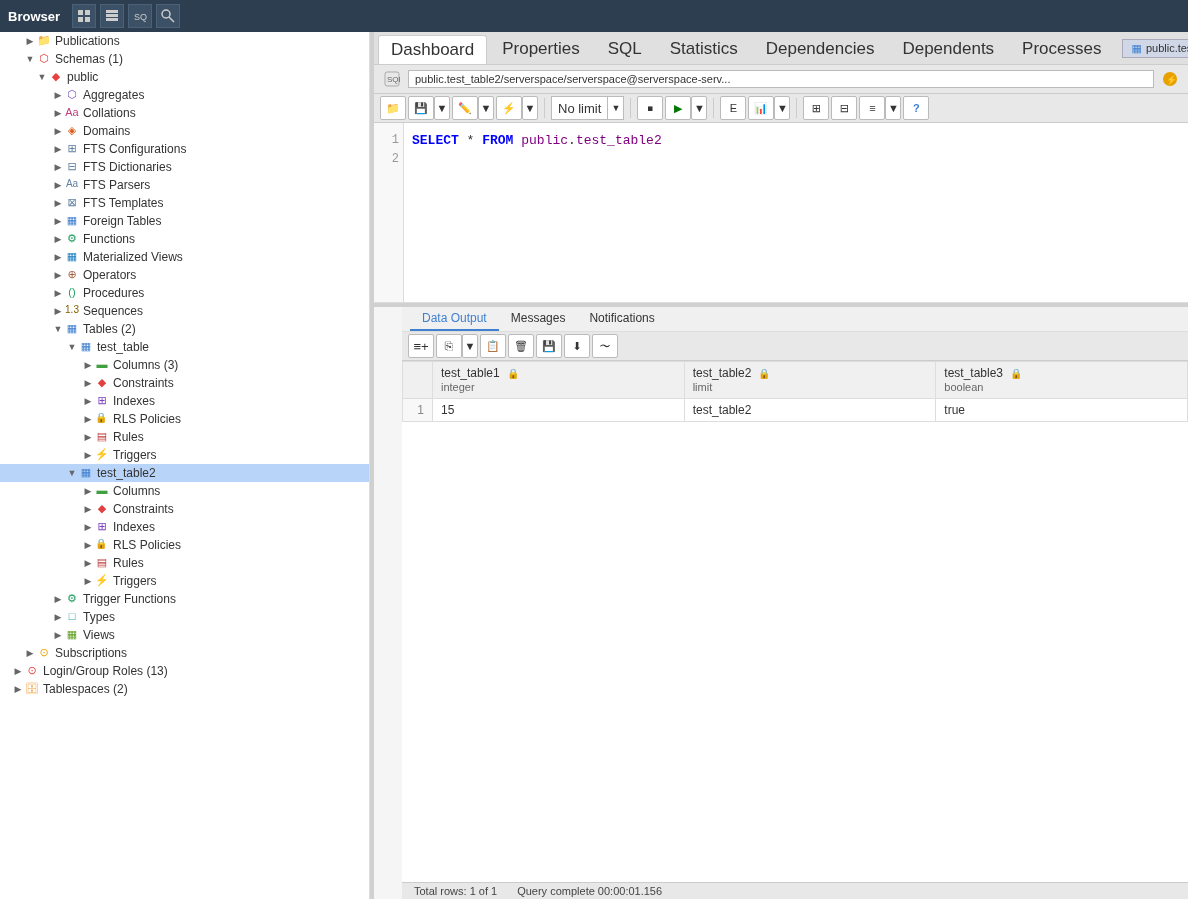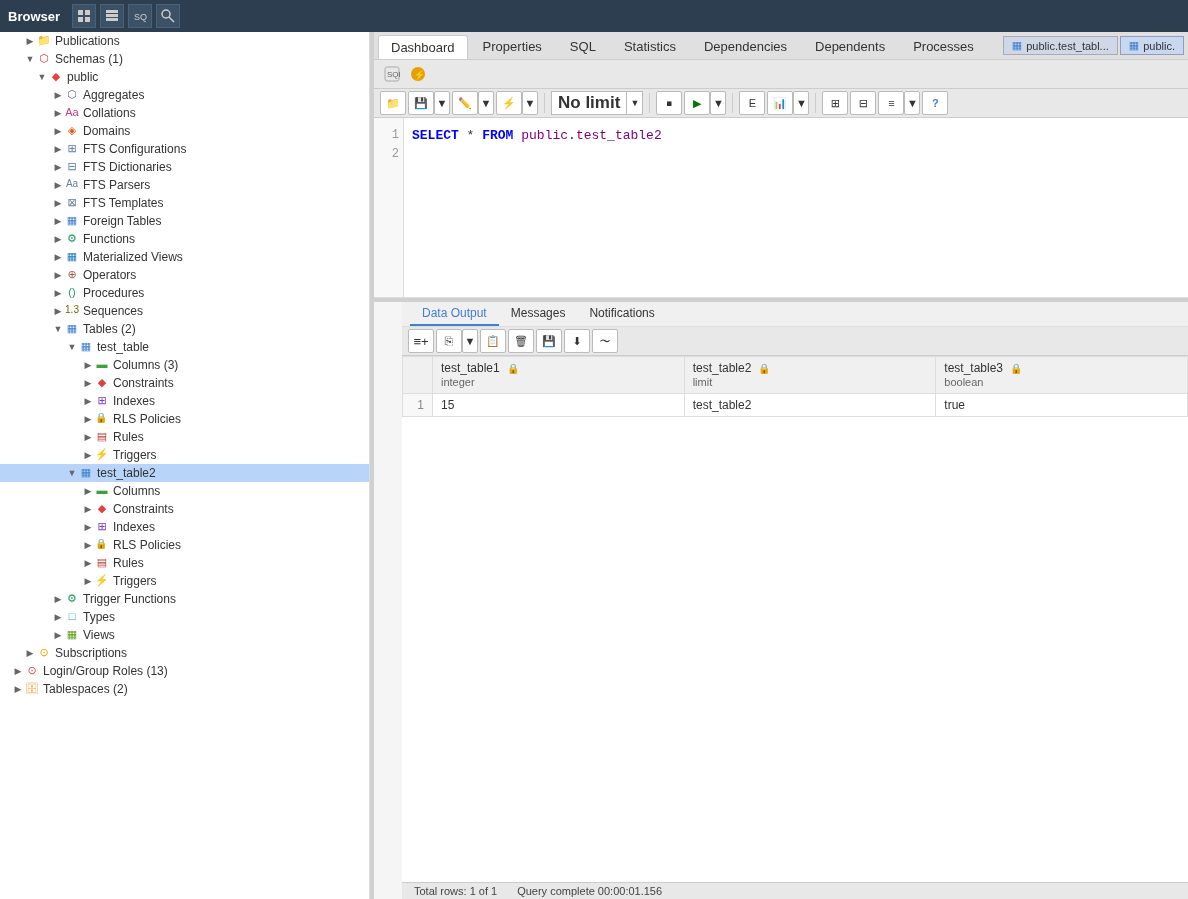--- a/index.html
+++ b/index.html
@@ -23,21 +23,21 @@
     .tree-item { display: flex; align-items: center; padding: 2px 4px; cursor: pointer; white-space: nowrap; }
     .tree-item.selected { background: #b8d4f8; }
     .tree-arrow { display: inline-block; width: 12px; text-align: center; font-size: 9px; color: #666; cursor: pointer; flex-shrink: 0; }
     .tree-icon { display: inline-block; width: 16px; height: 14px; margin-right: 3px; flex-shrink: 0; font-size: 11px; text-align: center; }
     .tree-label { font-size: 12px; }
     .icon-schema { color: #e84040; }
     .icon-folder { color: #f0a040; }
 
     
     .right-panel { flex: 1; display: flex; flex-direction: column; overflow: hidden; background: #f5f5f5; }
-    .panel-tab { padding: 4px 12px; font-size: 13px; cursor: pointer; border: 1px solid transparent; background: transparent; border-radius: 3px 3px 0 0; }
+    .panel-tab { padding: 4px 12px; font-size: 17px; cursor: pointer; border: 1px solid transparent; background: transparent; border-radius: 3px 3px 0 0; }
     .panel-tab.active { background: white; border-color: #ccc; border-bottom-color: white; margin-bottom: -1px; }
 
     
     .address-bar { display: flex; align-items: center; background: #e8e8e8; padding: 4px 8px; border-bottom: 1px solid #ccc; flex-shrink: 0; gap: 6px; }
     .address-icon { width: 20px; height: 20px; display: flex; align-items: center; justify-content: center; }
     .address-text { flex: 1; background: white; border: 1px solid #bbb; padding: 2px 6px; font-size: 11px; color: #333; }
     .save-icon { width: 20px; height: 20px; display: flex; align-items: center; justify-content: center; cursor: pointer; }
 
     
     .query-toolbar { display: flex; align-items: center; background: #e8e8e8; padding: 2px 6px; border-bottom: 1px solid #ccc; flex-shrink: 0; gap: 2px; }
@@ -372,20 +372,21 @@
         </div>
       </div>
 
       <div class="address-bar">
         <div class="address-icon">
           <svg width="16" height="16" viewBox="0 0 16 16">
             <rect x="1" y="1" width="14" height="14" rx="2" fill="#e8e8e8" stroke="#aaa"></rect>
             <text x="3" y="11" font-size="8" fill="#666">SQL</text>
           </svg>
         </div>
+        <div class="address-text">public.test_table2/serverspace/serverspace@serverspace-serv...</div>
         <div class="save-icon">
           <svg width="16" height="16" viewBox="0 0 16 16">
             <circle cx="8" cy="8" r="7" fill="#e8a000"></circle>
             <text x="4" y="12" font-size="9" fill="white">⚡</text>
           </svg>
         </div>
       </div>
 
       <div class="query-toolbar">
         <div class="tb-btn" title="Open file">📁</div>
@@ -396,21 +397,21 @@
         <div style="display:flex; gap:0;">
           <div class="tb-btn" title="Edit">✏️</div>
           <div class="tb-btn" style="width:16px;">▼</div>
         </div>
         <div style="display:flex; gap:0;">
           <div class="tb-btn" title="Filter">⚡</div>
           <div class="tb-btn" style="width:16px;">▼</div>
         </div>
         <div class="tb-divider"></div>
         <div style="display:flex; align-items:center; background:white; border:1px solid #bbb; height:24px;">
-          <span style="padding: 0 6px; font-size:17px;font-weight:bold;">No limit</span>
+          <span style="padding: 0 6px; font-size:13px;">No limit</span>
           <span style="width:16px; height:24px; display:flex; align-items:center; justify-content:center; border-left:1px solid #bbb; font-size:9px;">▼</span>
         </div>
         <div class="tb-divider"></div>
         <div class="tb-btn" title="Stop">⏹</div>
         <div style="display:flex; gap:0;">
           <div class="tb-btn" title="Run" style="color:#007700;">▶</div>
           <div class="tb-btn" style="width:16px;">▼</div>
         </div>
         <div class="tb-divider"></div>
         <div class="tb-btn" title="Explain">E</div>

